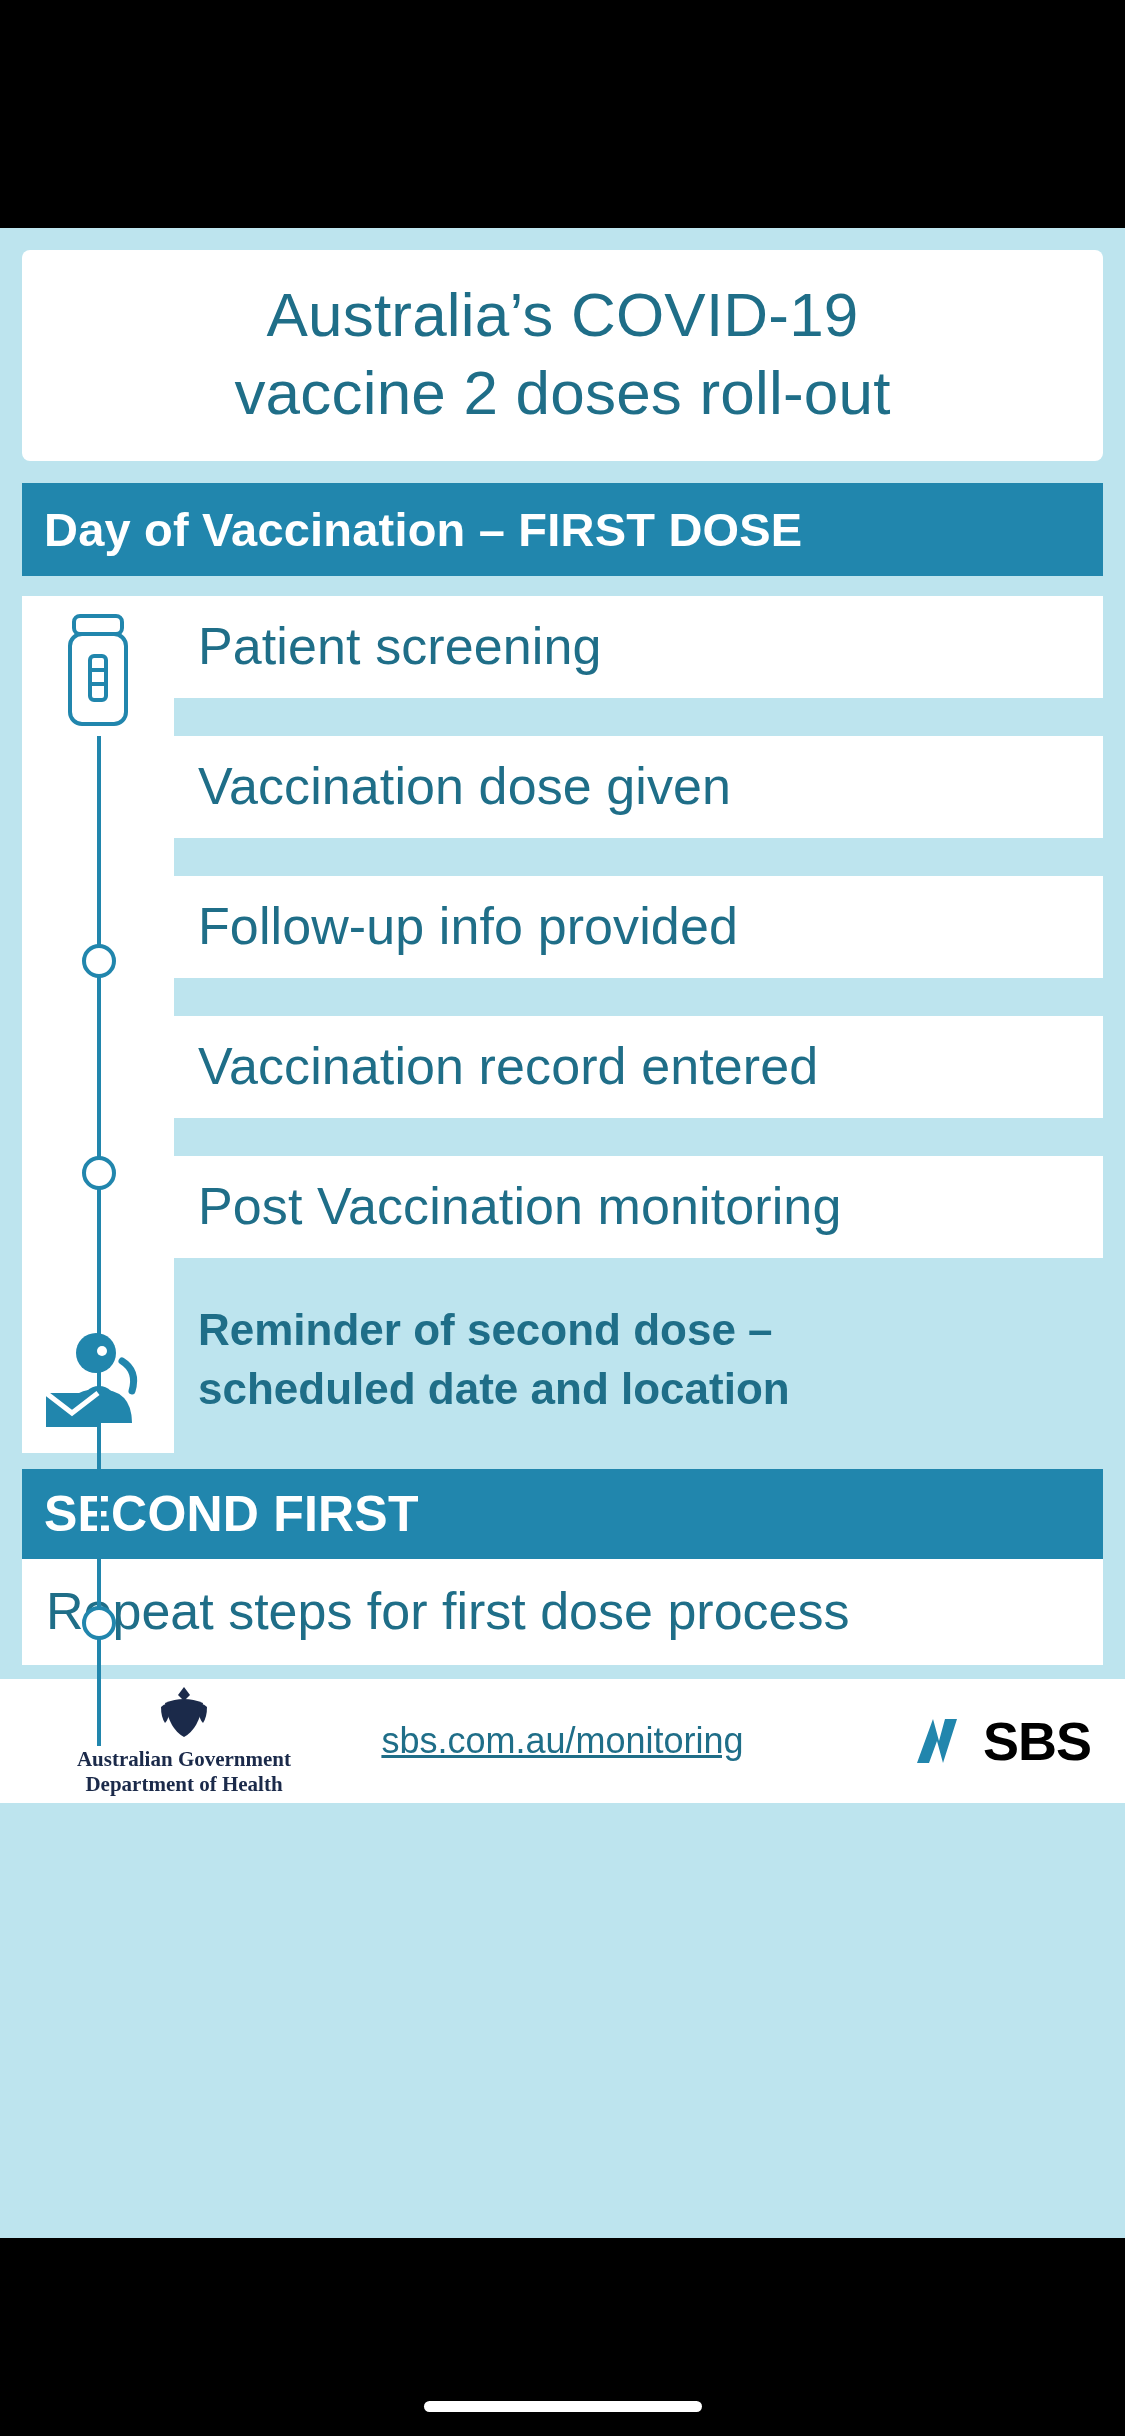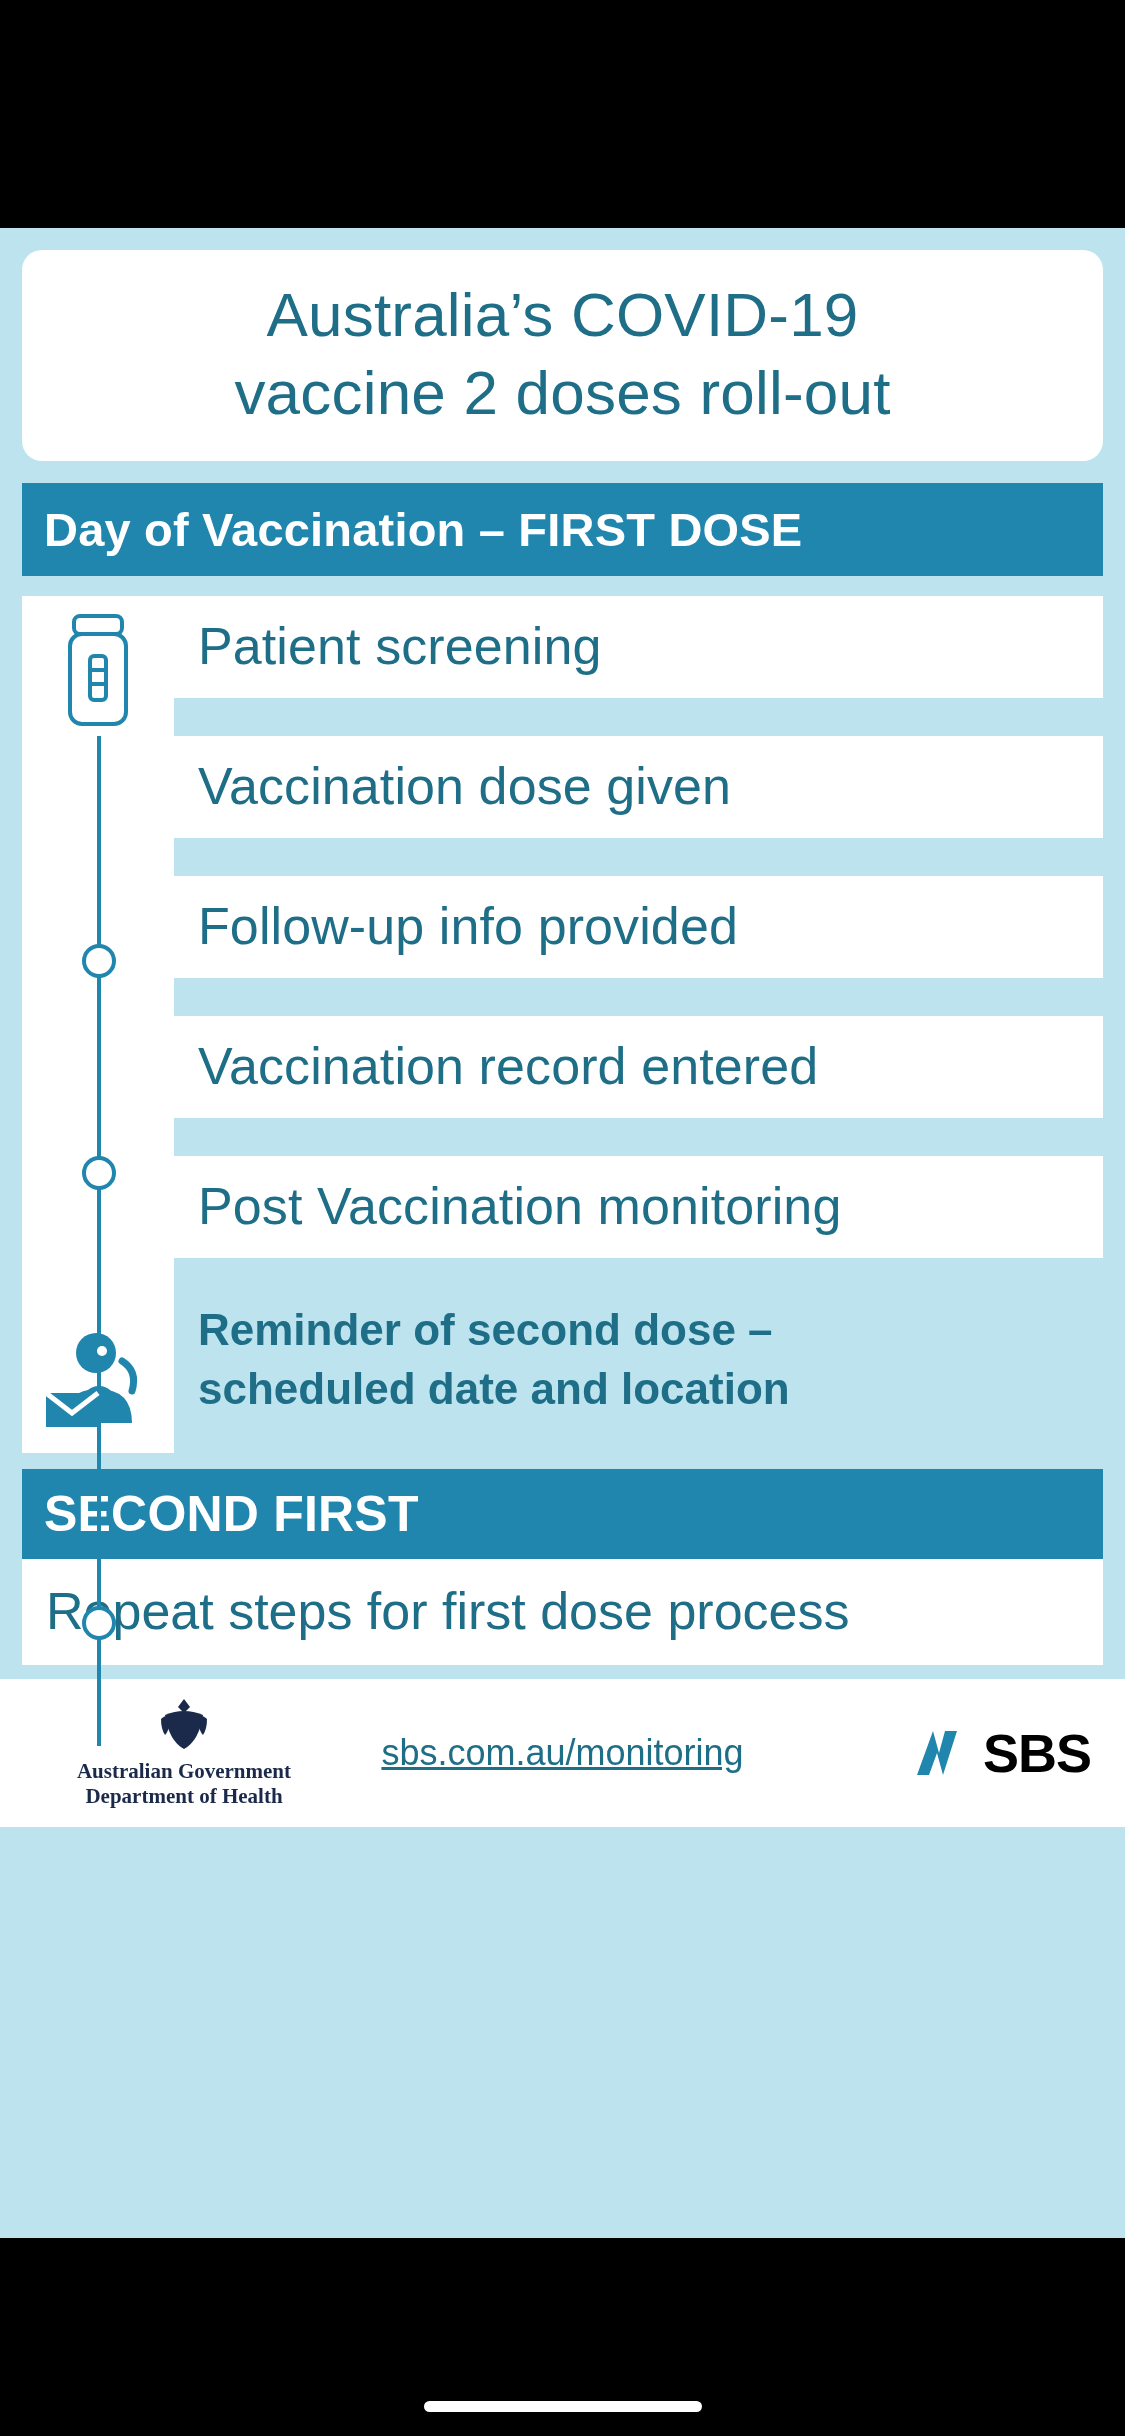--- a/index.html
+++ b/index.html
@@ -26,21 +26,21 @@
     top: 228px;
     width: 1125px;
     height: 2010px;
     background: #bde4ee;
     box-sizing: border-box;
     padding: 0;
   }
   .title-card {
     margin: 22px 22px 0 22px;
     background: #ffffff;
-    border-radius: 20px;
+    border-radius: 8px;
     padding: 26px 20px 30px 20px;
     text-align: center;
   }
   .title-card .line {
     color: #1f6e88;
     font-size: 62px;
     line-height: 1.25;
     font-weight: 400;
     letter-spacing: 0.2px;
   }
@@ -129,21 +129,21 @@
     margin: 0 22px;
     background: #ffffff;
     color: #1f6e88;
     font-size: 52px;
     padding: 22px 0 24px 24px;
   }
   
   .footer {
     margin: 14px 0 0 0;
     background: #ffffff;
-    height: 148px;
+    height: 124px;
     display: flex;
     align-items: center;
     justify-content: space-between;
     padding: 0 34px;
     box-sizing: border-box;
   }
   .gov {
     display: flex;
     flex-direction: column;
     align-items: center;

